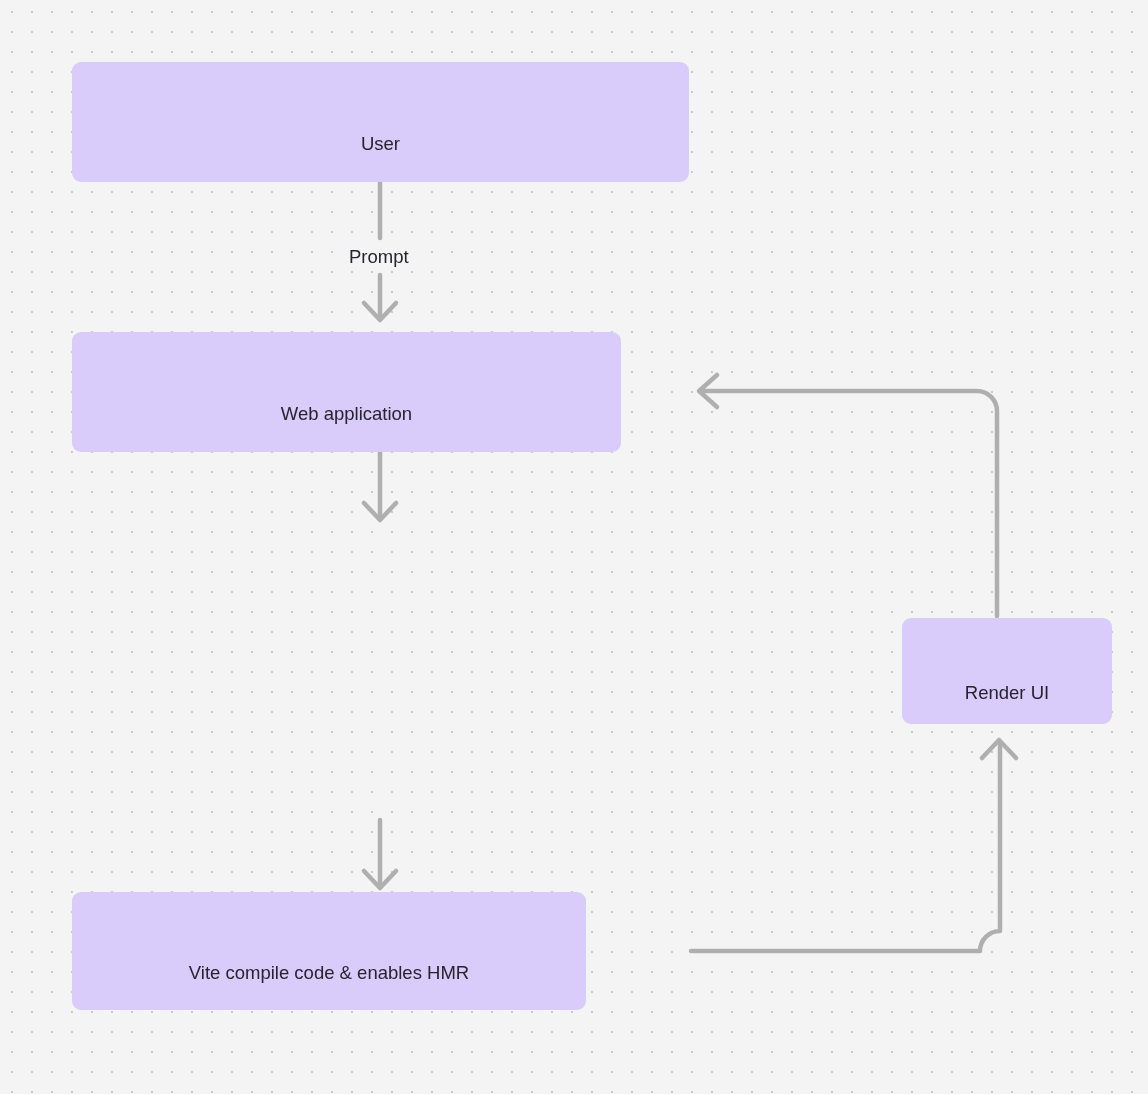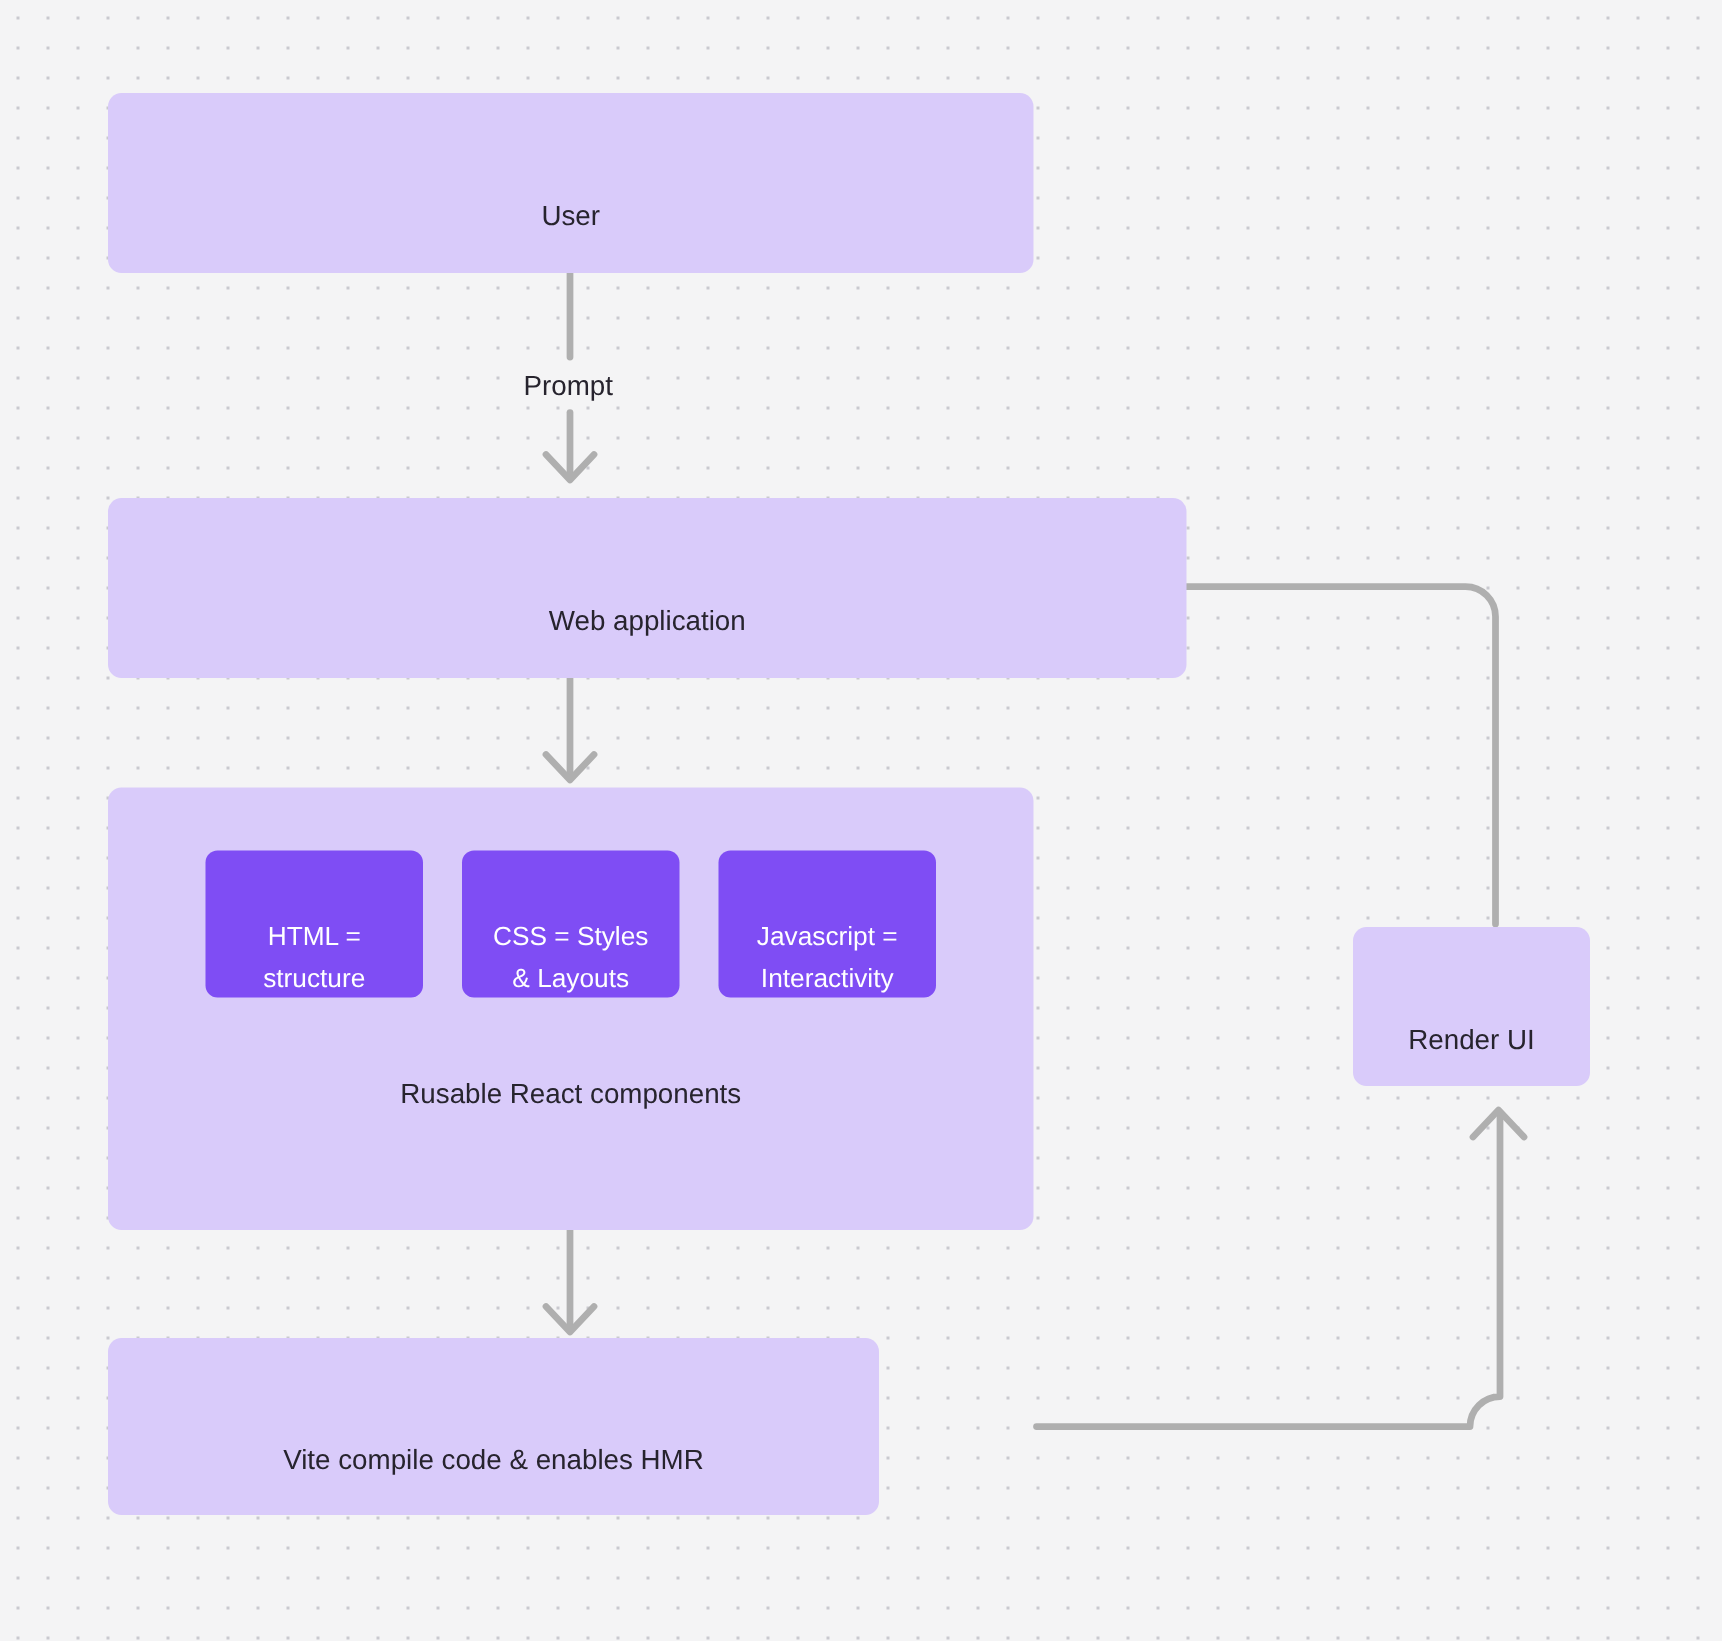--- a/index.html
+++ b/index.html
@@ -130,45 +130,26 @@
       <path d="M717,375 L699,391 L717,407" fill="none" stroke="#AFAFAF" stroke-width="4.5" stroke-linecap="round" stroke-linejoin="round"></path>
     </g>
   </svg>
 
   <div class="edge-label" style="left:342px; top:245px;">Prompt</div>
 
   <div class="node node-outer" id="user-node" style="left:72px; top:62px; width:617px; height:120px;">
     <span class="node-label">User</span>
   </div>
 
-  <div class="node node-outer" id="web-application-node" style="left:72px; top:332px; width:719px; height:120px;">
+  <div class="node node-outer" id="web-application-node" style="left:72px; top:332px; width:549px; height:120px;">
     <span class="node-label">Web application</span>
   </div>
 
-  <div class="node node-outer" id="react-components-node" style="left:72px; top:525px; width:617px; height:295px;">
-
-    <div class="inner-row">
-      <div class="node node-inner">
-        <span class="node-label">HTML =
-structure</span>
-      </div>
-      <div class="node node-inner">
-        <span class="node-label">CSS = Styles
-&amp; Layouts</span>
-      </div>
-      <div class="node node-inner">
-        <span class="node-label">Javascript =
-Interactivity</span>
-      </div>
-    </div>
-
-    <div class="container-caption">Rusable React components</div>
-  </div>
 
   <div class="node node-outer" id="vite-node" style="left:72px; top:892px; width:514px; height:118px;">
     <span class="node-label">Vite compile code &amp; enables HMR</span>
   </div>
 
-  <div class="node node-outer" id="render-ui-node" style="left:902px; top:618px; width:158px; height:106px;">
+  <div class="node node-outer" id="render-ui-node" style="left:902px; top:618px; width:210px; height:106px;">
     <span class="node-label">Render UI</span>
   </div>
 
 </div>
 
 </body></html>

